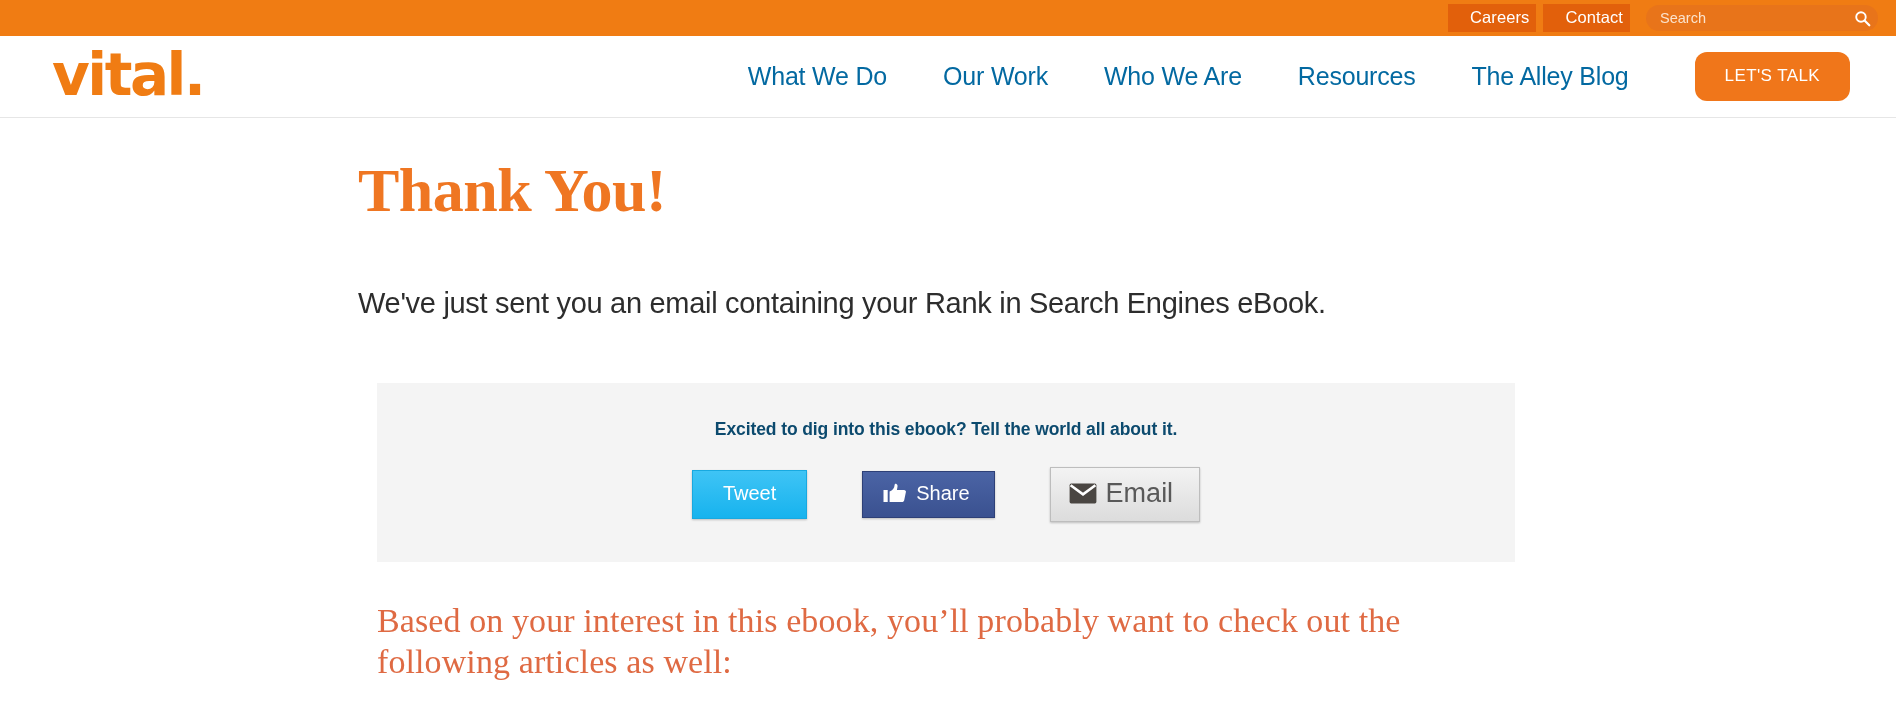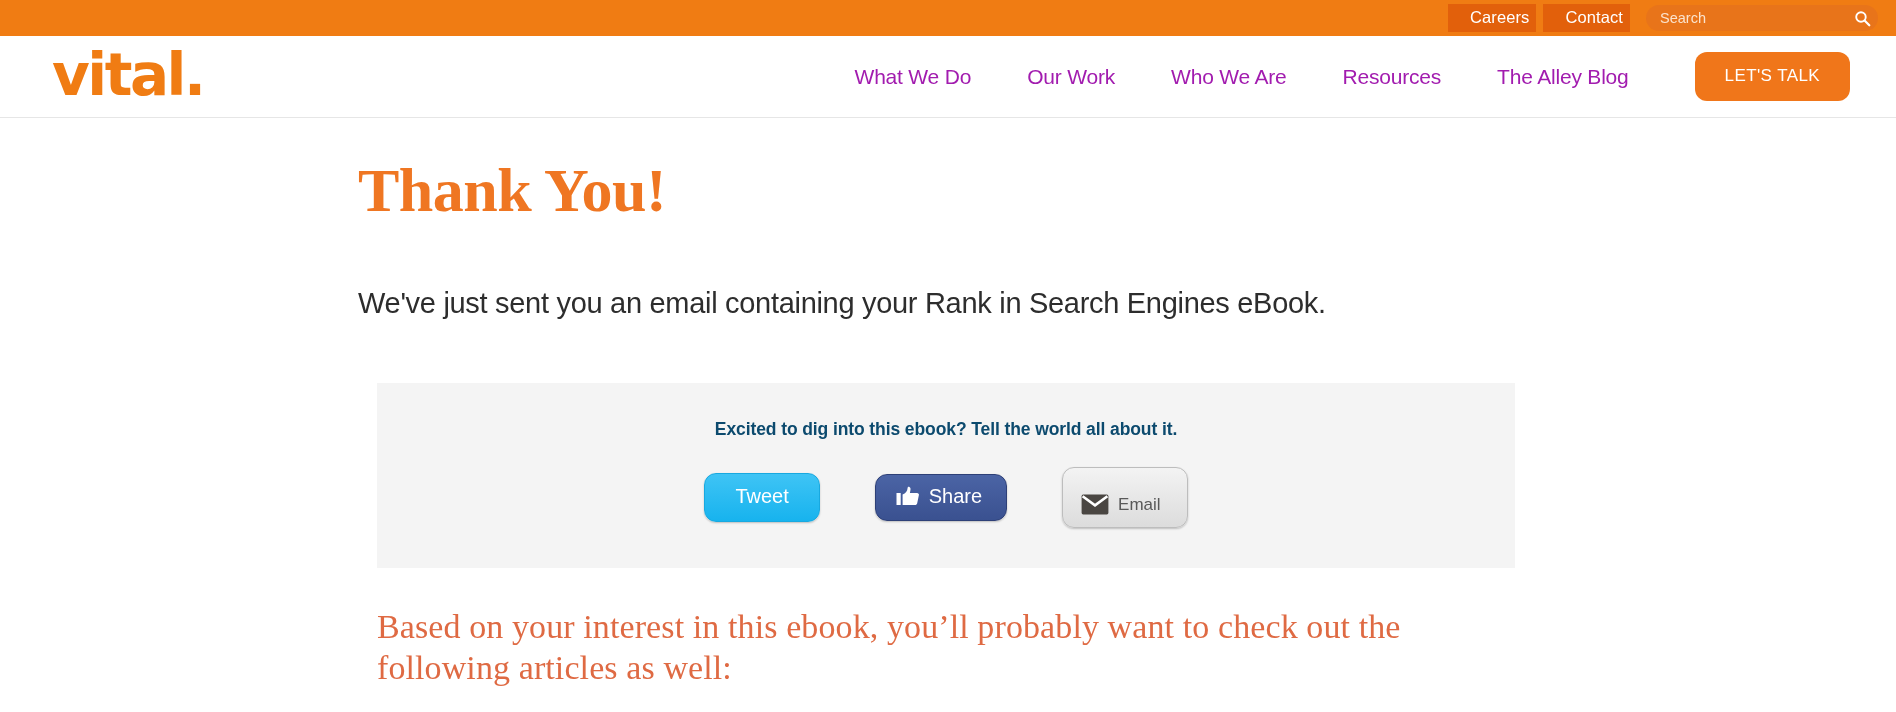--- a/index.html
+++ b/index.html
@@ -81,22 +81,22 @@
     margin-top: -4px;
     text-decoration: none;
   }
   .nav {
     margin-left: auto;
     display: flex;
     align-items: center;
     gap: 0;
   }
   .nav-item {
-    color: #a21caf;
-    font-size: 21px;
+    color: #0369a1;
+    font-size: 25px;
     text-decoration: none;
     padding: 0 28px;
     white-space: nowrap;
     letter-spacing: -0.2px;
   }
   .cta-btn {
     margin-left: 38px;
     background: #f0761a;
     color: #ffffff;
     font-size: 17px;
@@ -153,21 +153,21 @@
     display: flex;
     justify-content: center;
     align-items: center;
     gap: 55px;
   }
   .sbtn {
     display: inline-flex;
     align-items: center;
     justify-content: center;
     gap: 9px;
-    border-radius: 12px;
+    border-radius: 0;
     font-family: "Liberation Sans", sans-serif;
     cursor: pointer;
     border: 1px solid transparent;
     box-shadow: 0 1px 2px rgba(0,0,0,0.22);
   }
   .sbtn-tweet {
     background: linear-gradient(to bottom, #3fc4f5 0%, #17b3ee 100%);
     color: #ffffff;
     font-size: 20px;
     padding: 11px 30px 13px 30px;
@@ -176,22 +176,22 @@
   .sbtn-share {
     background: linear-gradient(to bottom, #4b64a5 0%, #3a5190 100%);
     color: #ffffff;
     font-size: 20px;
     padding: 10px 24px 12px 20px;
     border-color: #2e4077;
   }
   .sbtn-email {
     background: linear-gradient(to bottom, #f3f3f3 0%, #dcdcdc 100%);
     color: #595959;
-    font-size: 17px;
-    padding: 26px 26px 12px 18px;
+    font-size: 27px;
+    padding: 10px 26px 12px 18px;
     border-color: #bdbdbd;
   }
   .icon-thumb, .icon-env { display: flex; align-items: center; }
 
   
   .outro {
     font-family: "Liberation Serif", serif;
     color: #df6a43;
     font-size: 34px;
     line-height: 1.2;

